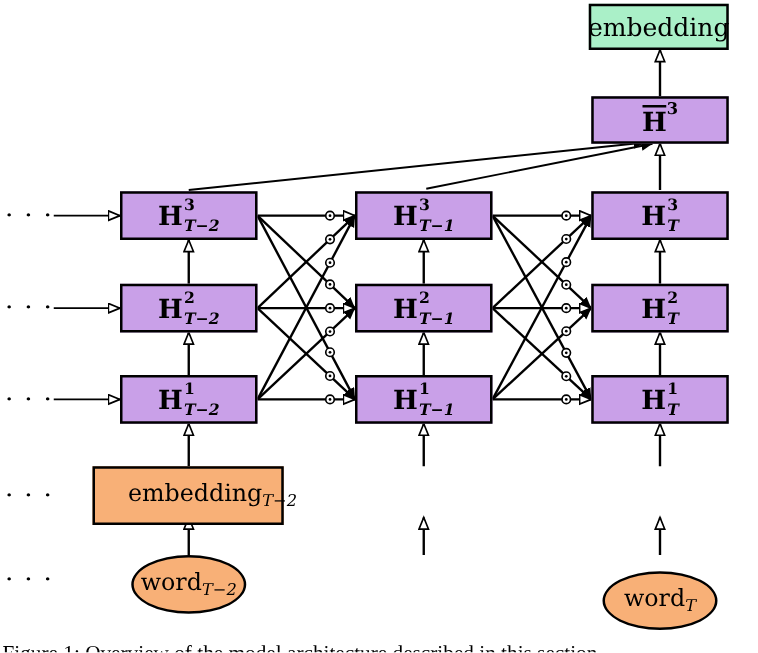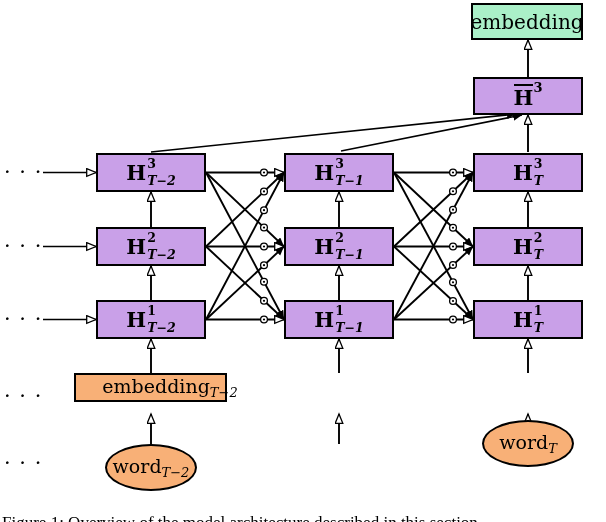--- a/index.html
+++ b/index.html
@@ -5,21 +5,21 @@
   html,body{margin:0;padding:0;background:#ffffff;}
   .stage{
     position:relative;width:606px;height:522px;overflow:hidden;background:#fff;
     font-family:"DejaVu Serif","Liberation Serif",serif;color:#000;
   }
   .stage svg{position:absolute;left:0;top:0;z-index:1;}
   .node{position:absolute;box-sizing:border-box;display:flex;align-items:center;justify-content:center;z-index:2;}
   .hnode{width:110px;height:39px;background:var(--purple,#C9A0E8);border:2px solid #000;}
   .hbarnode{width:110px;height:38px;background:var(--purple,#C9A0E8);border:2px solid #000;}
   .prednode{width:112px;height:37px;background:var(--green,#AAF0C8);border:2px solid #000;}
-  .embnode{width:153px;height:29px;background:var(--orange,#F8B077);border:2.5px solid #000;padding-left:39px;}
+  .embnode{width:153px;height:47px;background:var(--orange,#F8B077);border:2.5px solid #000;padding-left:39px;}
   .wordnode{width:92px;height:47px;background:var(--orange,#F8B077);border:2.5px solid #000;border-radius:50%;}
   .hlbl{display:inline-flex;align-items:center;line-height:1;}
   .hbase{font-weight:bold;font-size:21px;line-height:1;}
   .bar{border-top:2.2px solid #000;padding-top:1px;}
   .stack{display:inline-flex;flex-direction:column;justify-content:space-between;height:30px;margin-left:1px;}
   .sup{font-size:12.5px;font-weight:bold;line-height:1;}
   .sub{font-size:12.5px;font-style:italic;font-weight:bold;line-height:1;}
   .supTop{font-size:13px;font-weight:bold;display:inline-block;transform:translateY(-9px);}
   .elbl{font-size:19px;line-height:1;}
   .esub{font-size:13px;font-style:italic;vertical-align:-4px;}
@@ -218,18 +218,18 @@
       </span>
   </div>
 
   <div class="node embnode" style="left:74px;top:373px">
     <span class="elbl"><span>embedding</span><span class="esub">T−2</span></span>
   </div>
 
   <div class="node wordnode" style="left:105px;top:444px">
     <span class="elbl"><span>word</span><span class="esub">T−2</span></span>
   </div>
-  <div class="node wordnode" style="left:482px;top:420px">
+  <div class="node wordnode" style="left:482px;top:457px">
     <span class="elbl"><span>word</span><span class="esub">T</span></span>
   </div>
 
   <div class="caption">Figure 1: Overview of the model architecture described in this section.</div>
 </div>
 
 </body></html>

